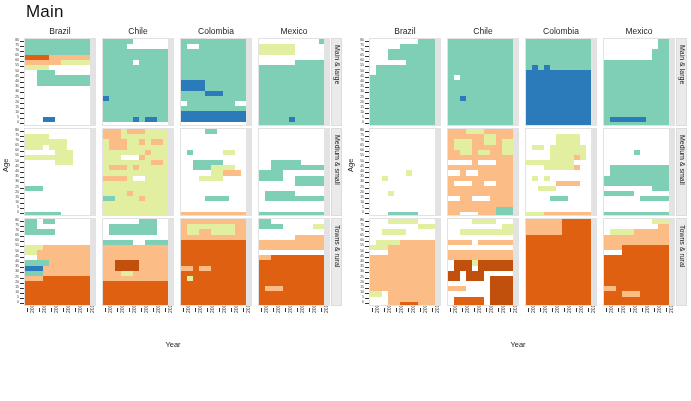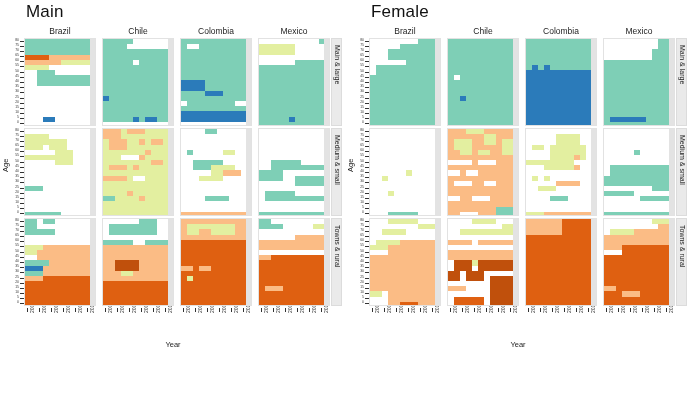--- a/index.html
+++ b/index.html
@@ -428,21 +428,20 @@
         <div class="cell" style="left: 0px; top: 31.0588px; width: 18px; height: 5.17647px; background: rgb(255, 255, 255);"></div>
         <div class="cell" style="left: 0px; top: 36.2353px; width: 66px; height: 51.7647px; background: rgb(223, 96, 17);"></div>
         <div class="cell" style="left: 0px; top: 36.2353px; width: 12px; height: 5.17647px; background: rgb(251, 188, 133);"></div>
         <div class="cell" style="left: 6px; top: 67.2941px; width: 18px; height: 5.17647px; background: rgb(251, 188, 133);"></div>
       </div>
       <div class="gutter"></div>
     </div>
   </div>
 
 <div class="half" id="half-female">
-  <div class="half-title">Female</div>
   <div class="axis-title-y">Age</div>
   <div class="axis-title-x">Year</div>
   <div class="col-heads">
       <div class="col-head" style="left: 0px;">Brazil</div>
       <div class="col-head" style="left: 78px;">Chile</div>
       <div class="col-head" style="left: 156px;">Colombia</div>
       <div class="col-head" style="left: 234px;">Mexico</div>
     </div>
 <div class="row-strip" style="left: 331px; top: 38px; height: 88px;">
       <span>Main &amp; large</span>

